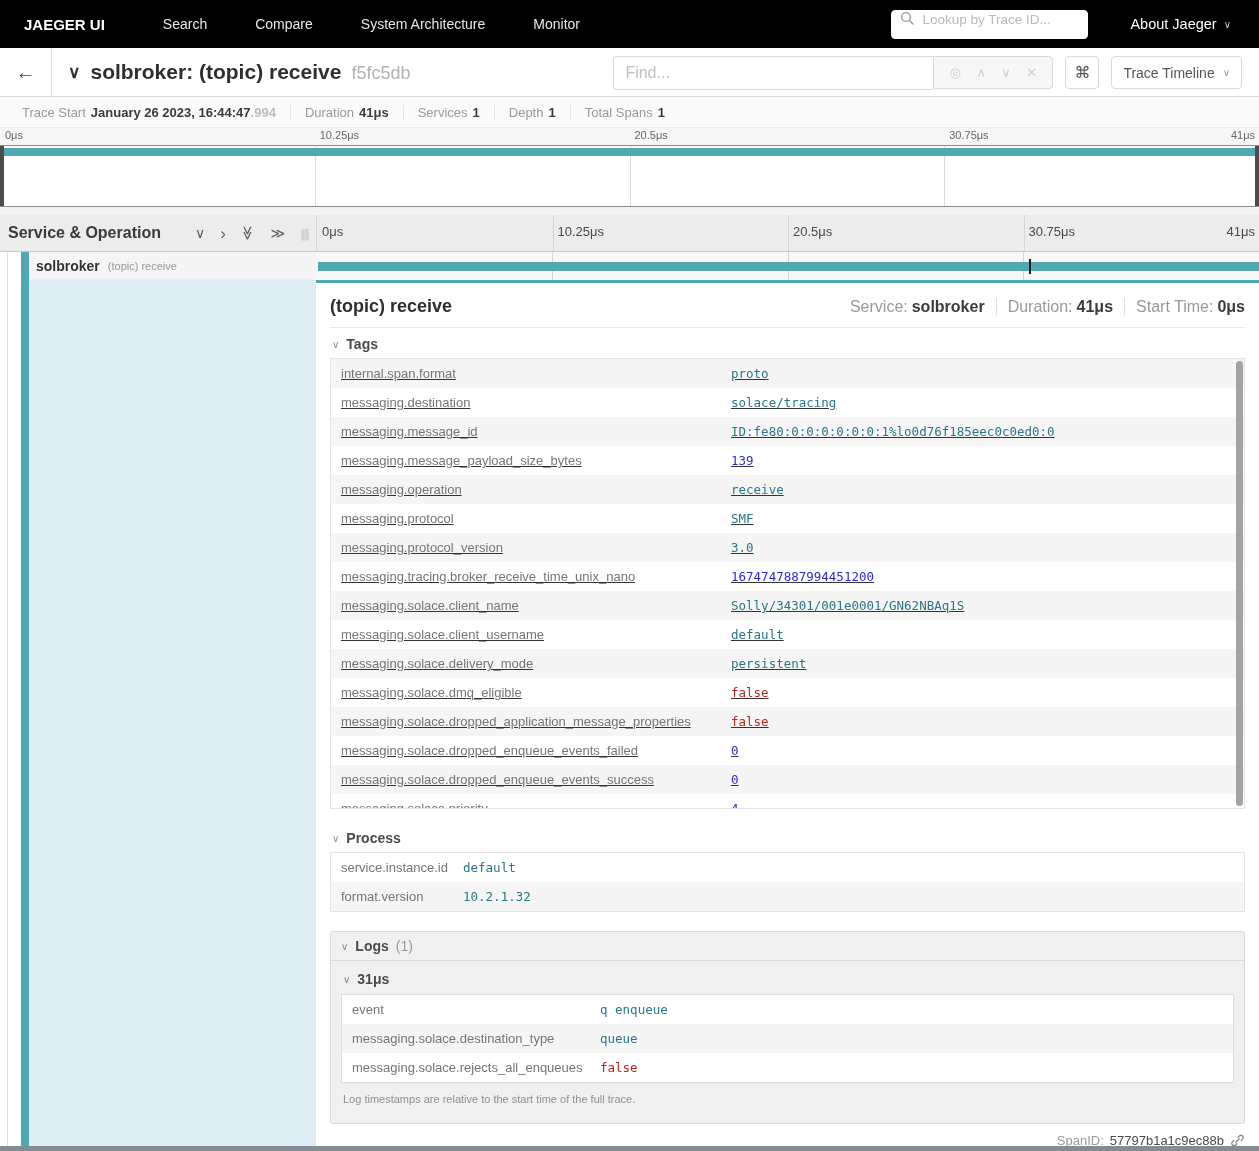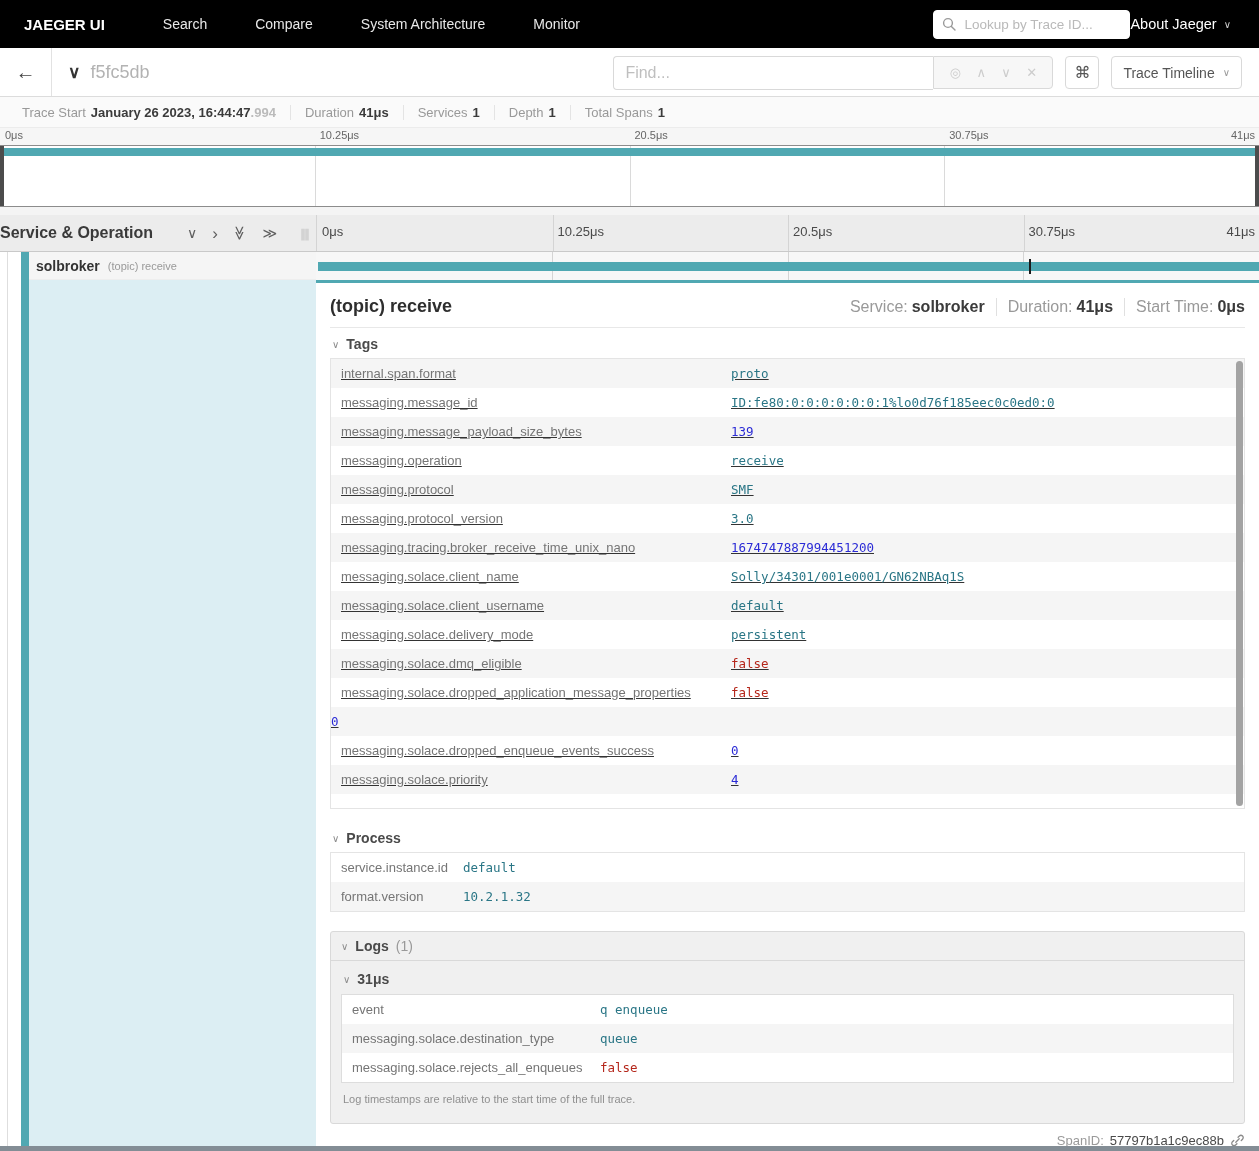--- a/index.html
+++ b/index.html
@@ -9,21 +9,21 @@
     font-family:"Liberation Sans", sans-serif; background:#f4f4f4; color:#333;
   }
 
   
   .navbar { position:absolute; top:0; left:0; right:0; height:48px; background:#000000;
     display:flex; align-items:center; padding:0 28px 0 24px; }
   .brand { color:#fff; font-weight:700; font-size:15px; margin-right:58px; }
   .nav-item { color:#e8e8e8; font-size:14px; margin-right:48px; cursor:pointer; }
   .nav-right { margin-left:auto; display:flex; align-items:center; }
   .lookup { width:197px; height:29px; background:#fff; border:1px solid #fff; border-radius:4px;
-    display:flex; align-items:center; padding:0 8px; }
+    display:flex; align-items:flex-start; padding:0 8px; margin-right:42px; }
   .lookup input { border:none; outline:none; width:100%; font-size:13.5px; color:#333;
     font-family:"Liberation Sans",sans-serif; background:transparent; }
   .lookup input::placeholder { color:#b9b9b9; }
   .lookup svg { margin-right:6px; flex:0 0 auto; }
   .about { color:#fff; font-size:14.5px; display:flex; align-items:center; gap:7px; cursor:pointer; }
   .about .chev { color:#cfcfcf; font-size:10px; }
 
   
   .trace-bar { position:absolute; top:48px; left:0; right:0; height:49px; background:#fff;
     border-bottom:1px solid #dcdcdc; display:flex; align-items:center; }
@@ -63,21 +63,21 @@
   .canvas { position:absolute; top:145px; left:0; right:0; height:62px; background:#fff;
     border-top:1px solid #8c8c8c; border-bottom:1px solid #8c8c8c; cursor:crosshair; }
   .canvas .grid { position:absolute; top:0; bottom:0; width:1px; background:#dadada; }
   .mini-span { position:absolute; top:2px; height:8px; background:#50a8b2; }
   .mini-handle { position:absolute; top:0; bottom:0; width:4px; background:#4c4c4c; cursor:ew-resize; }
 
   
   .tl-header { position:absolute; top:215px; left:0; right:0; height:37px; background:#ececec;
     border-bottom:1px solid #c9c9c9; }
   .tl-left { position:absolute; left:0; top:0; bottom:0; width:316px; display:flex; align-items:center;
-    }
+    padding-left:8px; }
   .tl-left .svc-op { font-size:16px; font-weight:700; color:#3a3a3a; }
   .tl-icons { display:flex; align-items:center; gap:15px; margin-left:34px; color:#5f5f5f; }
   .tl-icons span { cursor:pointer; font-size:14px; line-height:1; }
   .rot90 { display:inline-block; transform:rotate(90deg); }
   .resizer { position:absolute; left:300px; top:12px; color:#c0c0c0; font-size:12px; cursor:col-resize; letter-spacing:-2px;}
   .tl-right { position:absolute; left:316px; right:0; top:0; bottom:0; border-left:1px solid #d4d4d4; }
   .tl-right .tick-label { position:absolute; top:9px; font-size:13px; color:#4a4a4a; }
   .tl-line { position:absolute; top:0; bottom:0; width:1px; background:#d4d4d4; }
 
   
@@ -161,20 +161,21 @@
     </span>
   </span>
 </div>
 
 <div class="trace-bar">
   <span class="back-btn">
     <span>←</span>
   </span>
   <span class="trace-title-wrap">
     <span class="title-chev">∨</span>
+    <span class="trace-title">solbroker: (topic) receive</span>
     <span class="trace-id">f5fc5db</span>
   </span>
   <span class="find-wrap">
     <input class="find-input" placeholder="Find..." style="">
     <span class="find-tools">
       <span>◎</span>
       <span>∧</span>
       <span>∨</span>
       <span>✕</span>
     </span>
@@ -271,20 +272,24 @@
       <span class="sec-chev">∨</span>
       <span>Tags</span>
     </div>
     <div class="kv-table" id="tags-table">
       <div class="scroll-thumb"></div>
     <div class="kv-row">
           <div class="kv-key" style="flex-basis: 400px;">internal.span.format</div>
           <div class="kv-val type-string">proto</div>
         </div>
         <div class="kv-row">
+          <div class="kv-key" style="flex-basis: 400px;">messaging.destination</div>
+          <div class="kv-val type-string">solace/tracing</div>
+        </div>
+        <div class="kv-row">
           <div class="kv-key" style="flex-basis: 400px;">messaging.message_id</div>
           <div class="kv-val type-string">ID:fe80:0:0:0:0:0:0:1%lo0d76f185eec0c0ed0:0</div>
         </div>
         <div class="kv-row">
           <div class="kv-key" style="flex-basis: 400px;">messaging.message_payload_size_bytes</div>
           <div class="kv-val type-number">139</div>
         </div>
         <div class="kv-row">
           <div class="kv-key" style="flex-basis: 400px;">messaging.operation</div>
           <div class="kv-val type-string">receive</div>
@@ -315,20 +320,21 @@
         </div>
         <div class="kv-row">
           <div class="kv-key" style="flex-basis: 400px;">messaging.solace.dmq_eligible</div>
           <div class="kv-val type-bool">false</div>
         </div>
         <div class="kv-row">
           <div class="kv-key" style="flex-basis: 400px;">messaging.solace.dropped_application_message_properties</div>
           <div class="kv-val type-bool">false</div>
         </div>
         <div class="kv-row">
+          <div class="kv-key" style="flex-basis: 400px;">messaging.solace.dropped_enqueue_events_failed</div>
           <div class="kv-val type-number">0</div>
         </div>
         <div class="kv-row">
           <div class="kv-key" style="flex-basis: 400px;">messaging.solace.dropped_enqueue_events_success</div>
           <div class="kv-val type-number">0</div>
         </div>
         <div class="kv-row">
           <div class="kv-key" style="flex-basis: 400px;">messaging.solace.priority</div>
           <div class="kv-val type-number">4</div>
         </div>

